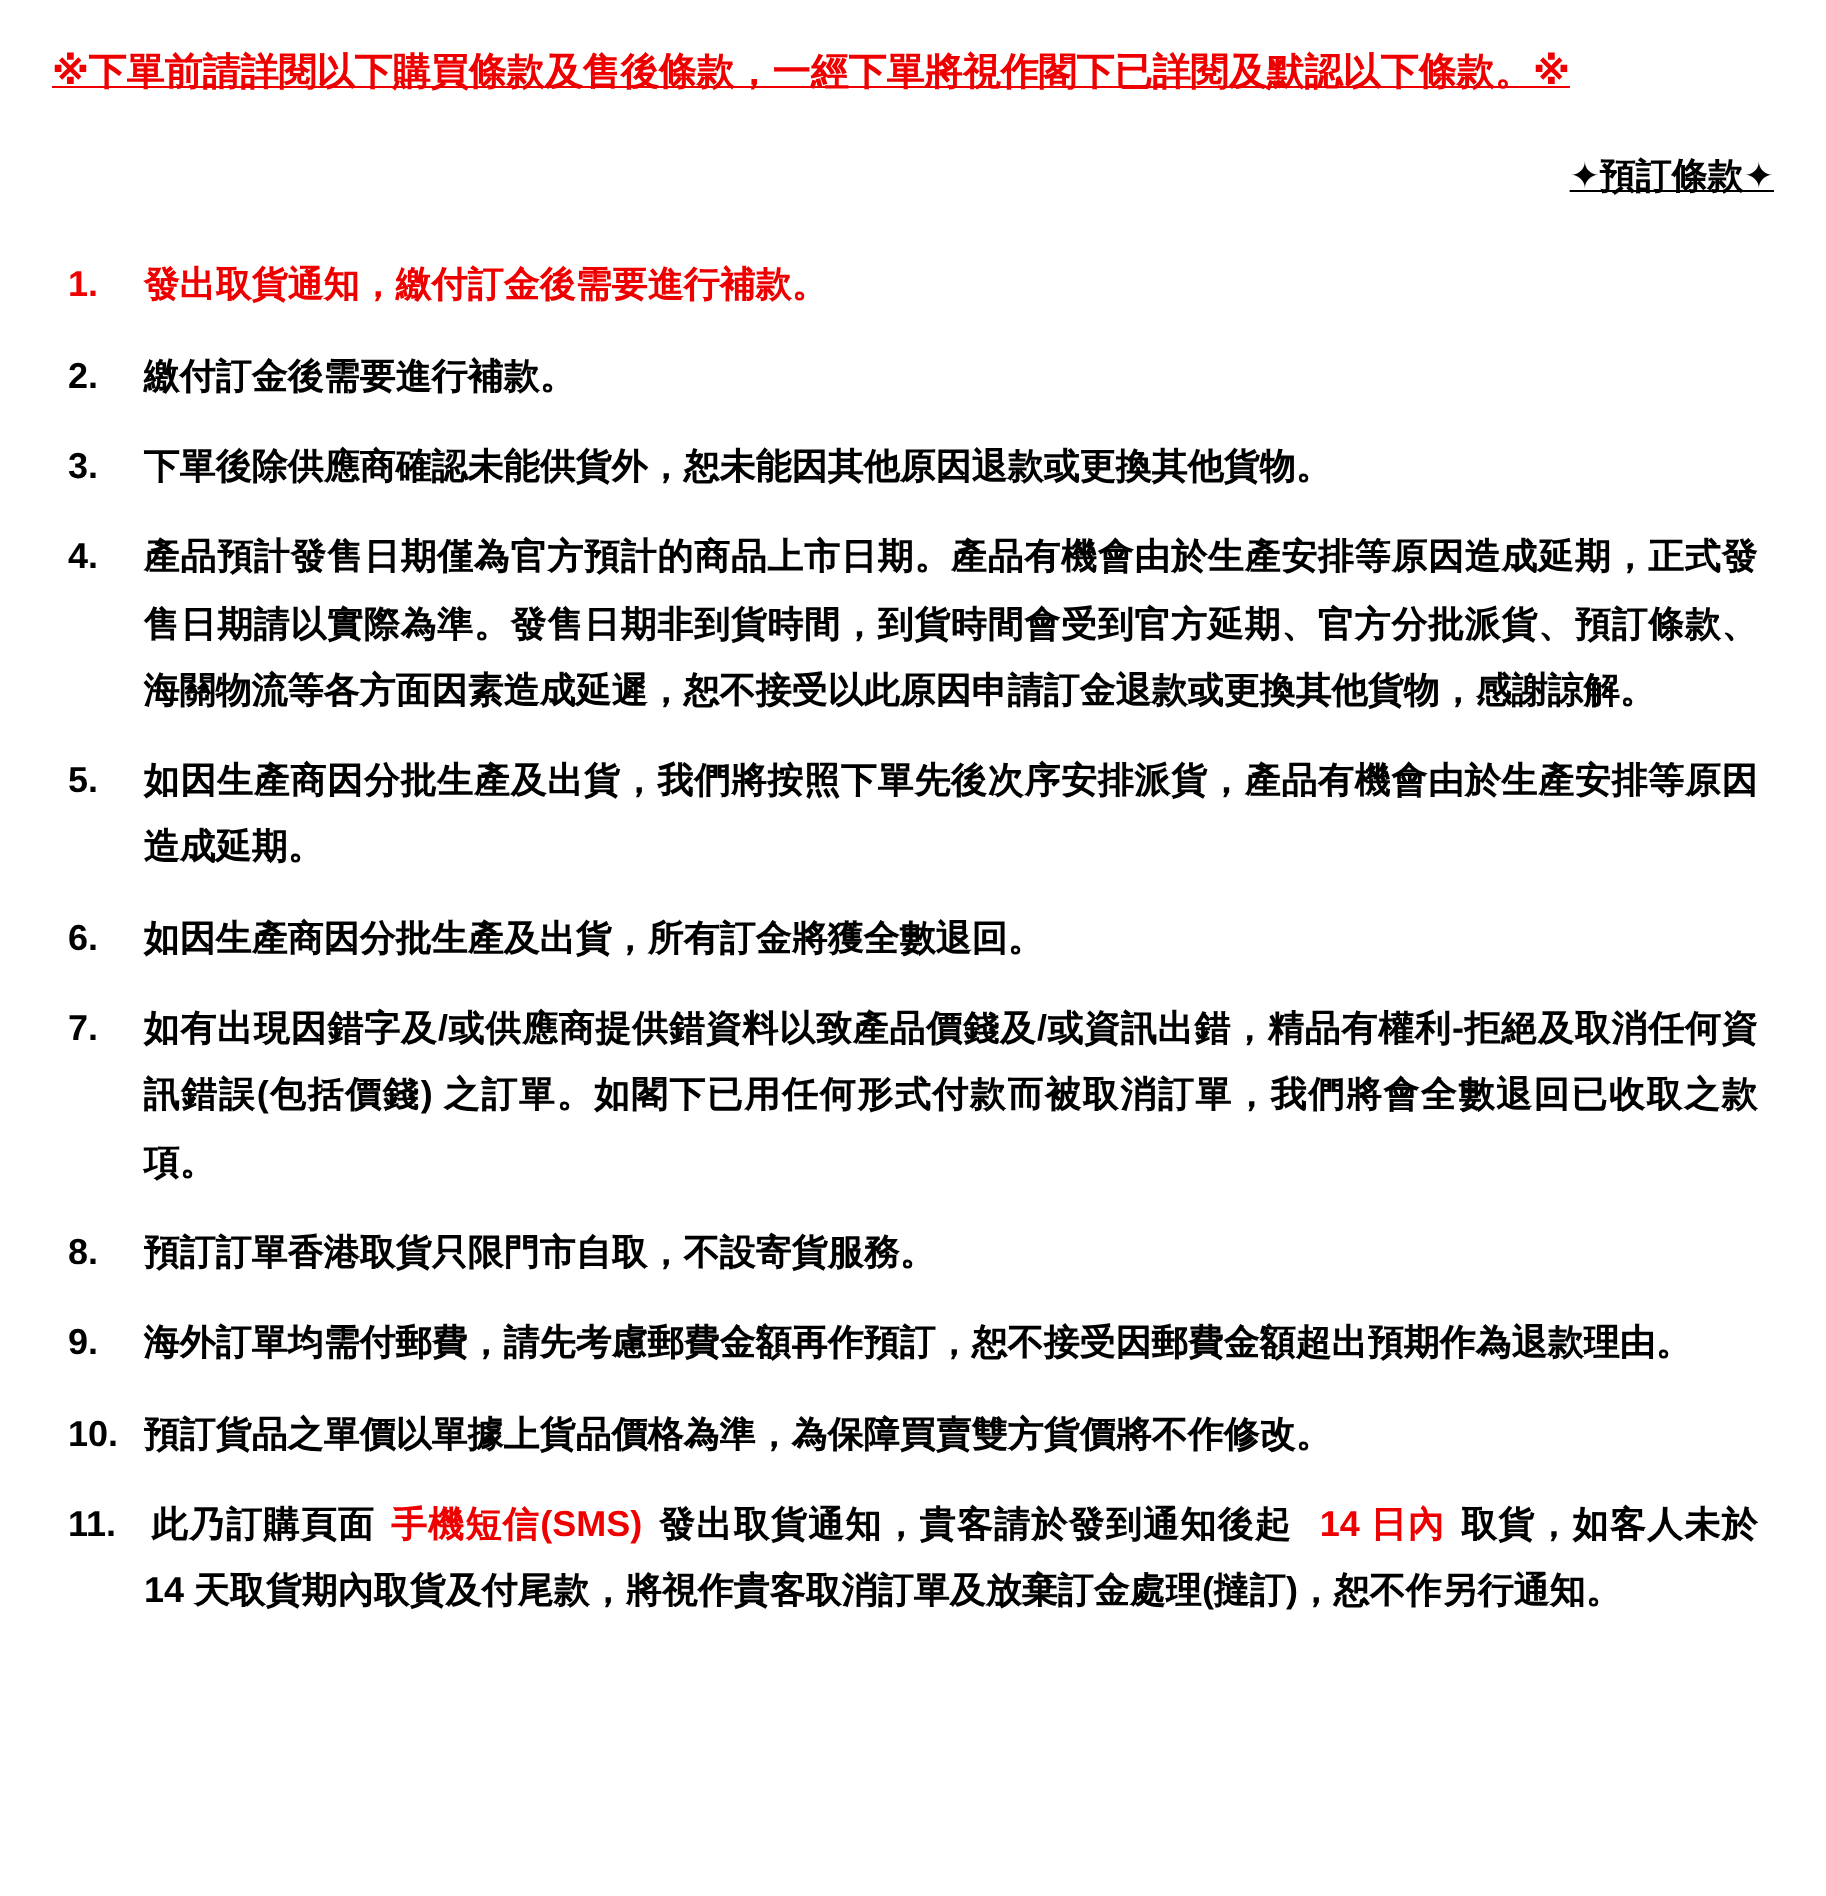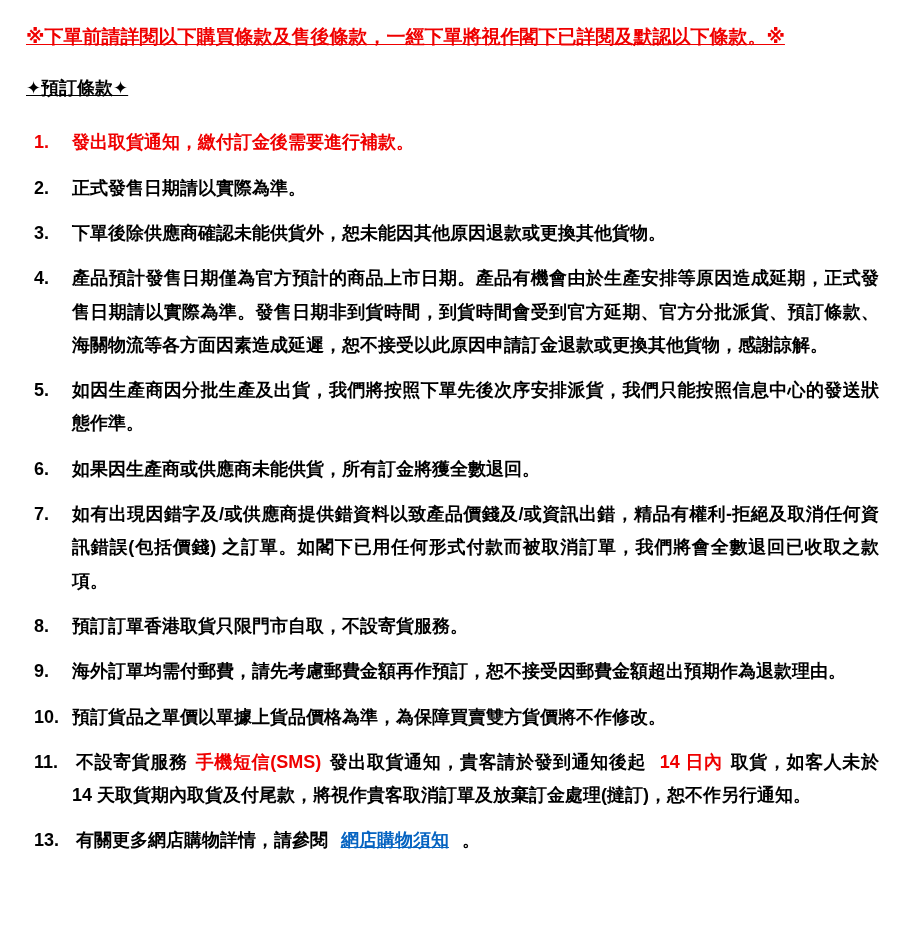--- a/index.html
+++ b/index.html
@@ -18,20 +18,21 @@
     color: #ef0000;
     font-size: 19px;
     line-height: 1.6;
     text-decoration: underline;
     margin-bottom: 24px;
   }
   .section-title {
     font-size: 18px;
     text-decoration: underline;
     margin-bottom: 22px;
+    text-align: right;
   }
   .terms-list {
     font-size: 18px;
   }
   .list-item {
     display: flex;
     line-height: 1.85;
   }
   .num {
     flex: 0 0 30px;
@@ -61,41 +62,41 @@
 
   <div class="terms-list">
 
     <div class="list-item">
       <span class="num red">1.</span>
       <span class="item-text red">發出取貨通知，繳付訂金後需要進行補款。</span>
     </div>
 
     <div class="list-item">
       <span class="num">2.</span>
-      <span class="item-text">正式發售日期請以實際為準。</span>
+      <span class="item-text">繳付訂金後需要進行補款。</span>
     </div>
 
     <div class="list-item">
       <span class="num">3.</span>
       <span class="item-text">下單後除供應商確認未能供貨外，恕未能因其他原因退款或更換其他貨物。</span>
     </div>
 
     <div class="list-item">
       <span class="num">4.</span>
       <span class="item-text">產品預計發售日期僅為官方預計的商品上市日期。產品有機會由於生產安排等原因造成延期，正式發售日期請以實際為準。發售日期非到貨時間，到貨時間會受到官方延期、官方分批派貨、預訂條款、海關物流等各方面因素造成延遲，恕不接受以此原因申請訂金退款或更換其他貨物，感謝諒解。</span>
     </div>
 
     <div class="list-item">
       <span class="num">5.</span>
-      <span class="item-text">如因生產商因分批生產及出貨，我們將按照下單先後次序安排派貨，我們只能按照信息中心的發送狀態作準。</span>
+      <span class="item-text">如因生產商因分批生產及出貨，我們將按照下單先後次序安排派貨，產品有機會由於生產安排等原因造成延期。</span>
     </div>
 
     <div class="list-item">
       <span class="num">6.</span>
-      <span class="item-text">如果因生產商或供應商未能供貨，所有訂金將獲全數退回。</span>
+      <span class="item-text">如因生產商因分批生產及出貨，所有訂金將獲全數退回。</span>
     </div>
 
     <div class="list-item">
       <span class="num">7.</span>
       <span class="item-text">如有出現因錯字及/或供應商提供錯資料以致產品價錢及/或資訊出錯，精品有權利-拒絕及取消任何資訊錯誤(包括價錢) 之訂單。如閣下已用任何形式付款而被取消訂單，我們將會全數退回已收取之款項。</span>
     </div>
 
     <div class="list-item">
       <span class="num">8.</span>
       <span class="item-text">預訂訂單香港取貨只限門市自取，不設寄貨服務。</span>
@@ -106,23 +107,19 @@
       <span class="item-text">海外訂單均需付郵費，請先考慮郵費金額再作預訂，恕不接受因郵費金額超出預期作為退款理由。</span>
     </div>
 
     <div class="list-item">
       <span class="num">10.</span>
       <span class="item-text">預訂貨品之單價以單據上貨品價格為準，為保障買賣雙方貨價將不作修改。</span>
     </div>
 
     <div class="list-item">
       <span class="num">11.</span>
-      <span class="item-text"><span>不設寄貨服務</span><span class="red underline">手機短信(SMS)</span><span>發出取貨通知，貴客請於發到通知後起 </span><span class="red underline">14 日內</span><span>取貨，如客人未於 14 天取貨期內取貨及付尾款，將視作貴客取消訂單及放棄訂金處理(撻訂)，恕不作另行通知。</span></span>
+      <span class="item-text"><span>此乃訂購頁面</span><span class="red underline">手機短信(SMS)</span><span>發出取貨通知，貴客請於發到通知後起 </span><span class="red underline">14 日內</span><span>取貨，如客人未於 14 天取貨期內取貨及付尾款，將視作貴客取消訂單及放棄訂金處理(撻訂)，恕不作另行通知。</span></span>
     </div>
 
 
-    <div class="list-item">
-      <span class="num">13.</span>
-      <span class="item-text"><span>有關更多網店購物詳情，請參閱 </span><a class="link">網店購物須知</a><span> 。</span></span>
-    </div>
 
   </div>
 </div>
 
 </body></html>

